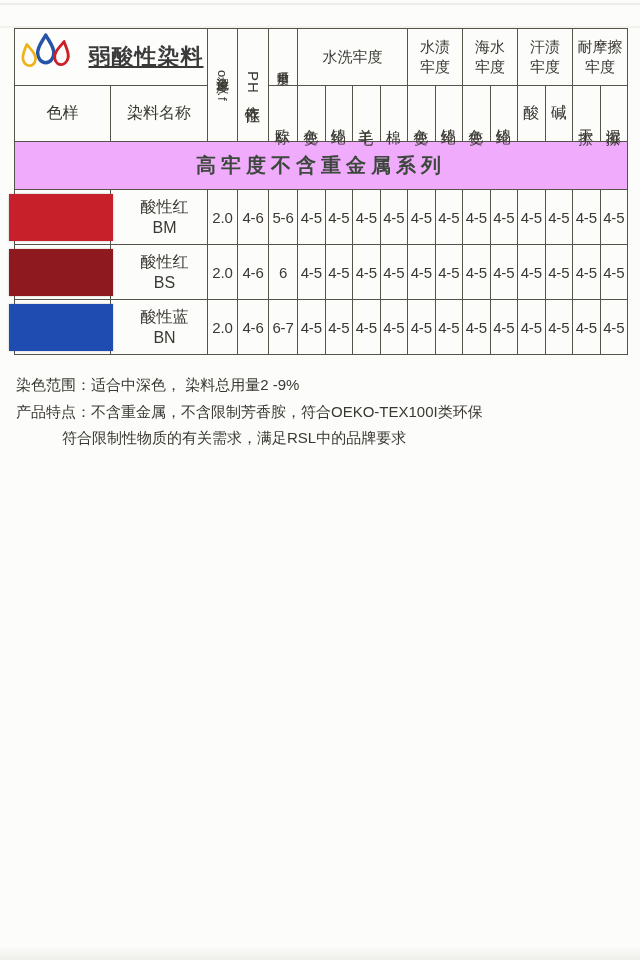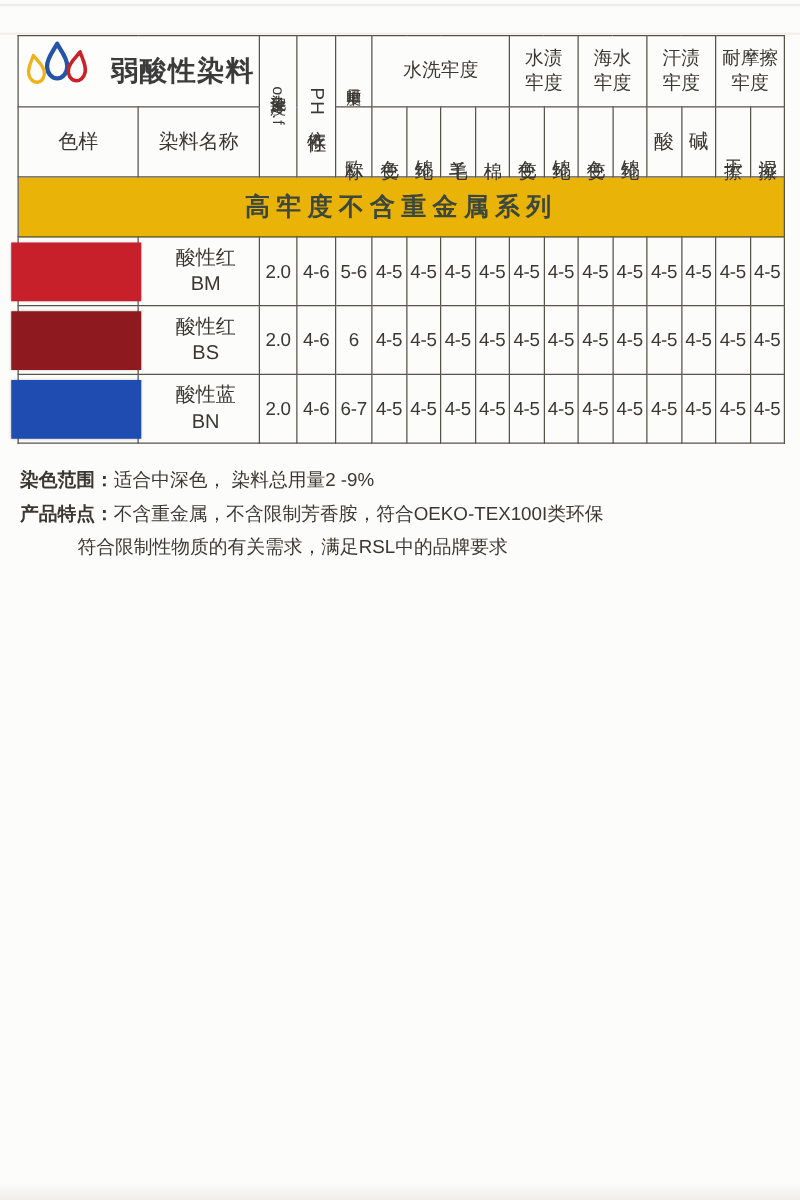--- a/index.html
+++ b/index.html
@@ -39,39 +39,39 @@
   .vt-depth{font-size:13px;letter-spacing:1px;}
   .vt-ph{font-size:15px;}
   .vt-sun{font-size:12px;letter-spacing:0;}
   .vt-sub{font-size:15px;}
 
   .grp{font-size:15px;line-height:1.35;}
   .grp-narrow{display:inline-block;max-width:2.2em;font-size:15px;line-height:1.35;}
   .grp-rub{display:inline-block;max-width:3.3em;font-size:15px;line-height:1.35;}
 
   .logo-cell{background:#fdfdfc;}
-  .logo-wrap{display:flex;align-items:center;justify-content:center;gap:10px;}
+  .logo-wrap{display:flex;align-items:center;justify-content:center;gap:10px;text-decoration:underline;}
   .logo-title{font-weight:bold;font-size:22px;color:#3b3b3b;letter-spacing:1px;}
 
   tr.banner-row td{
-    background:#eab308;
+    background:#f0abfc;
     font-weight:bold;font-size:20px;letter-spacing:5px;color:#3c483c;
   }
 
   .swatch-cell{position:relative;}
   .swatch{
     width:104px;height:47px;margin-left:-6px;
     box-shadow:0 0 2px rgba(0,0,0,.25);
   }
   .name-cell{text-align:right;}
   .dye-name,.dye-code{display:block;padding-left:11px;font-size:16px;line-height:21px;}
   .val{white-space:nowrap;font-size:14.5px;letter-spacing:-0.2px;margin-top:47px;}
 
   .notes{position:absolute;left:16px;top:372px;font-size:15px;line-height:26.5px;color:#3a3832;}
-  .notes .lbl{font-weight:bold;}
+  .notes .lbl{font-weight:normal;}
   .notes .indent{margin-left:46px;}
 </style>
 </head>
 <body>
 
 <div class="page">
   <div class="scan-streak s1"></div>
   <div class="scan-streak s2"></div>
 
   <table class="dye">

